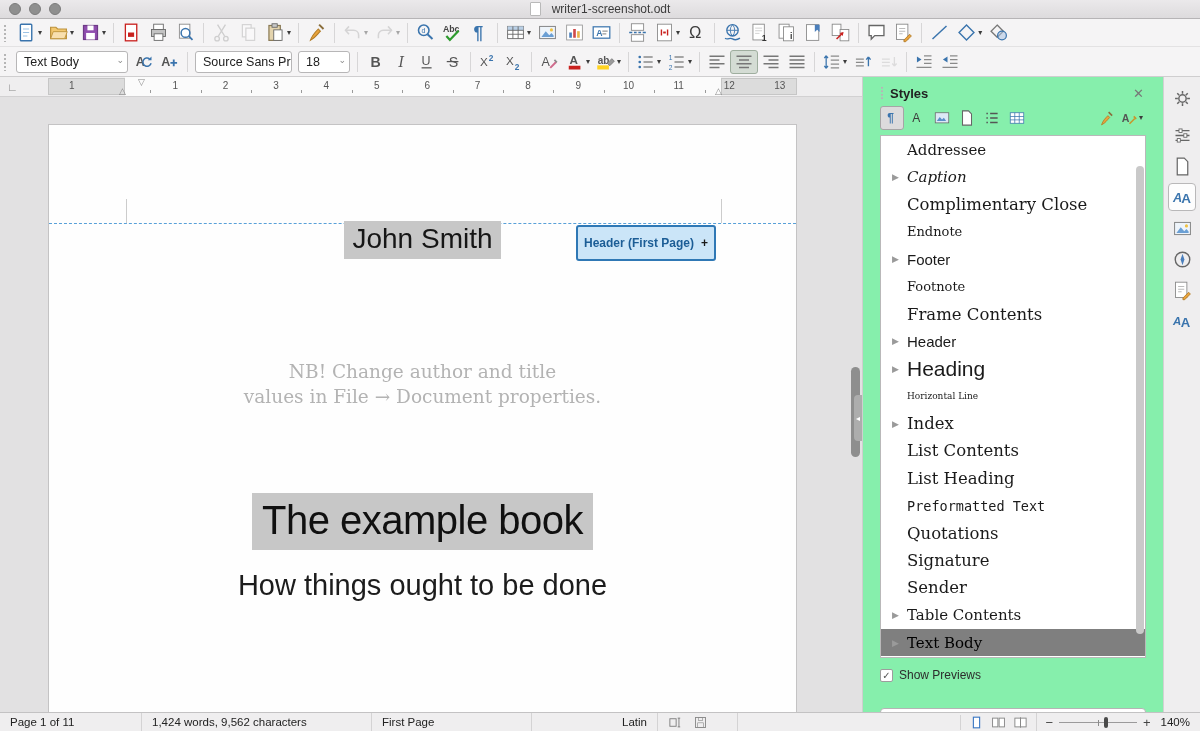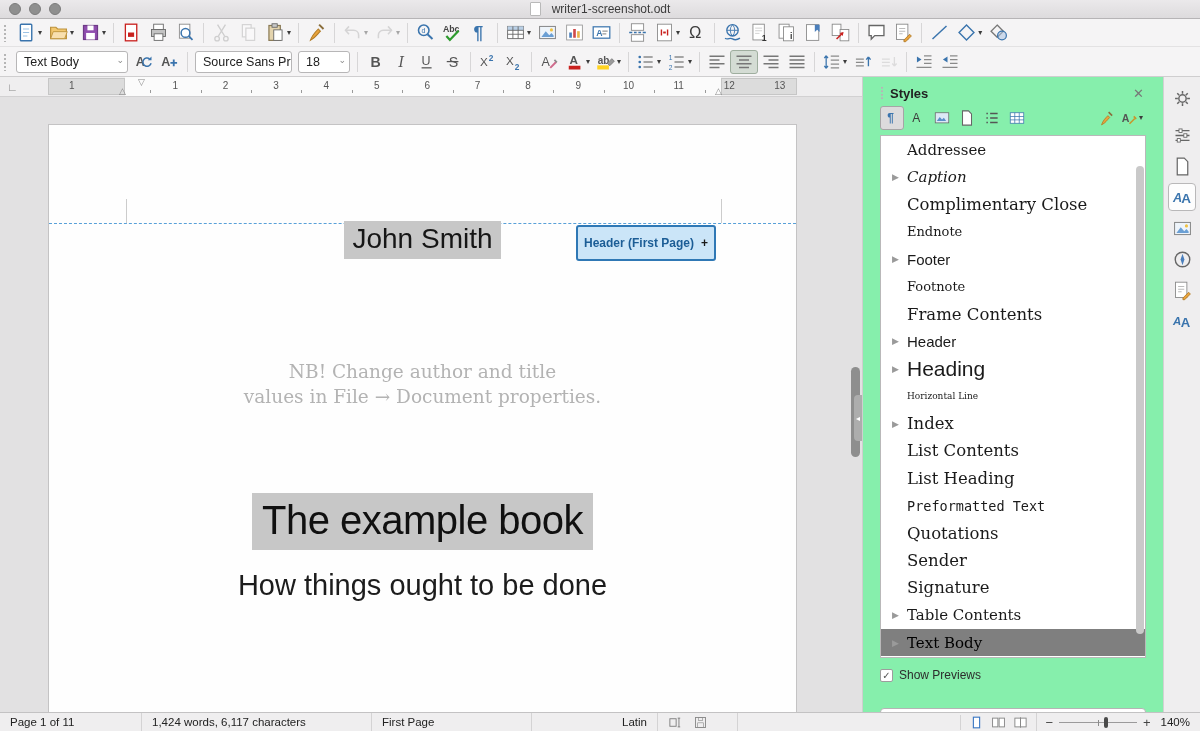--- a/index.html
+++ b/index.html
@@ -681,24 +681,24 @@
         <div class="sitem k-serif-lg">
           <span>List Heading</span>
         </div>
         <div class="sitem k-mono">
           <span>Preformatted Text</span>
         </div>
         <div class="sitem k-serif-lg">
           <span>Quotations</span>
         </div>
         <div class="sitem k-serif-lg">
+          <span>Signature</span>
+        </div>
+        <div class="sitem k-serif-lg">
           <span>Sender</span>
-        </div>
-        <div class="sitem k-serif-lg">
-          <span>Signature</span>
         </div>
         <div class="sitem k-serif">
           <span class="exp">▶</span>
           <span>Table Contents</span>
         </div>
         <div class="sitem k-serif selected">
           <span class="exp">▶</span>
           <span>Text Body</span>
         </div>
         <div class="listscroll"></div>
@@ -768,21 +768,21 @@
       <div class="dock-tab">
         <svg width="21" height="21" viewBox="0 0 24 24">
           <text x="1" y="16.5" font-size="13" font-weight="bold" font-style="italic" fill="#3a74ad">A</text>
           <text x="10" y="18.5" font-size="15" font-weight="bold" fill="#3a74ad">A</text>
         </svg>
       </div>
     </div>
 
   <div id="statusbar">
     <div class="sb-seg" style="width:142px">Page 1 of 11</div>
-    <div class="sb-seg" style="width:230px">1,424 words, 6,117 characters</div>
+    <div class="sb-seg" style="width:230px">1,424 words, 9,562 characters</div>
     <div class="sb-seg" style="width:160px">First Page</div>
     <div class="sb-seg" style="width:126px;justify-content:flex-end">Latin</div>
     <div class="sb-seg" style="width:80px;gap:10px">
       <span id="ic-selmode">
           <svg width="15" height="15" viewBox="0 0 24 24">
             <rect x="3" y="6" width="10" height="12" fill="none" stroke="#777" stroke-width="1.4"></rect>
             <path d="M17.5 5v14M15.5 5h4M15.5 19h4" stroke="#777" stroke-width="1.4"></path>
           </svg>
         </span>
       <span id="ic-savestat">

